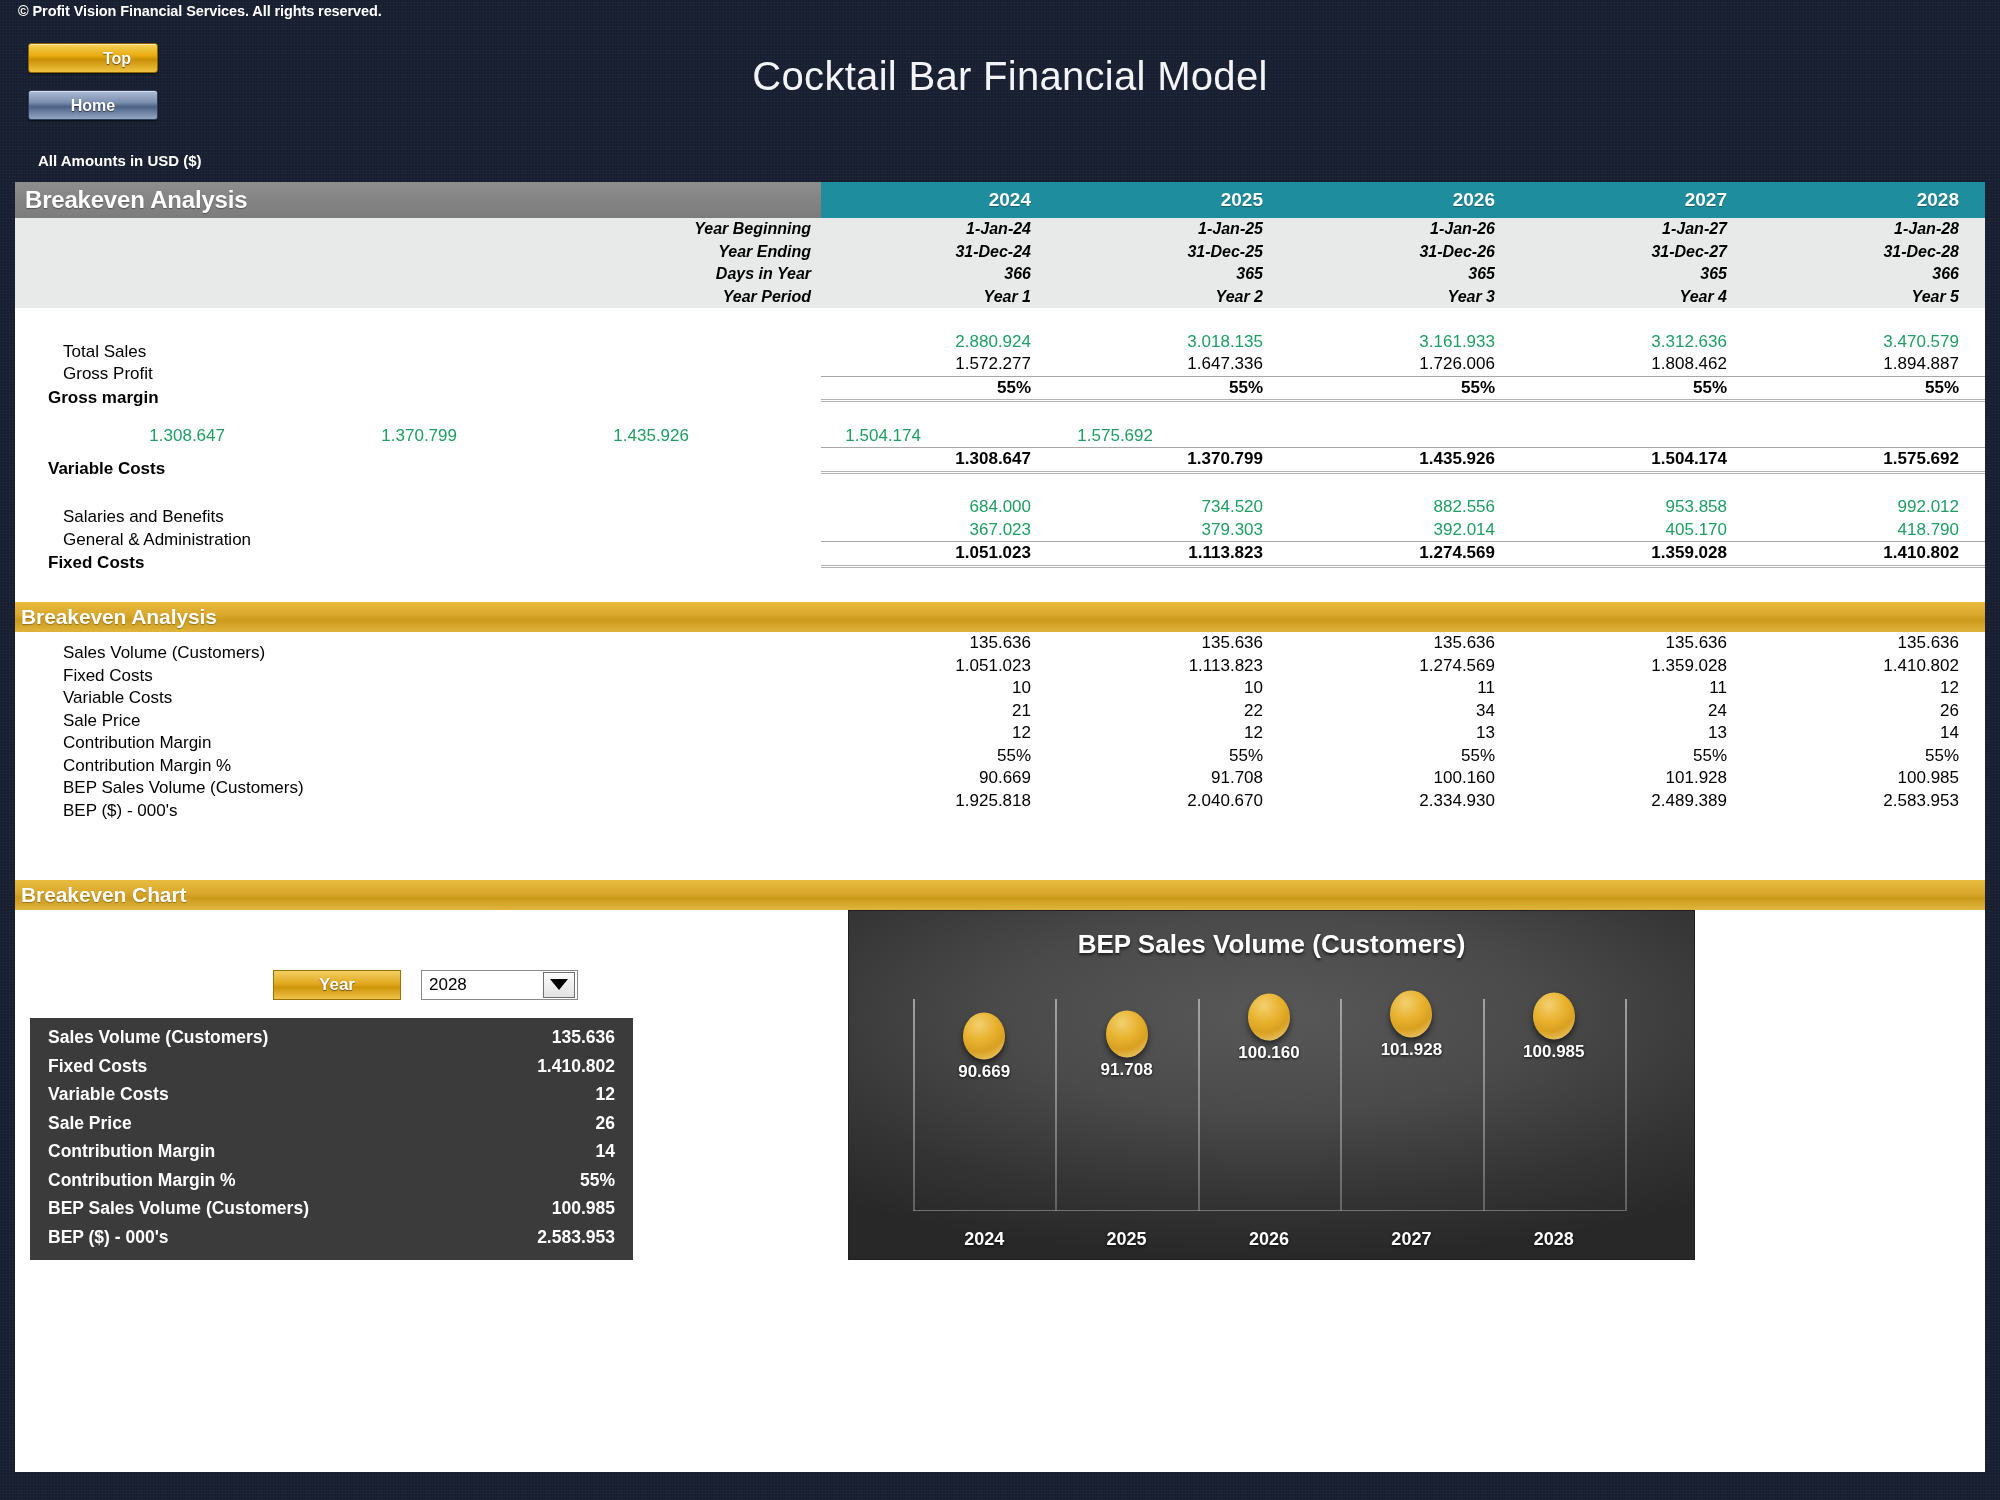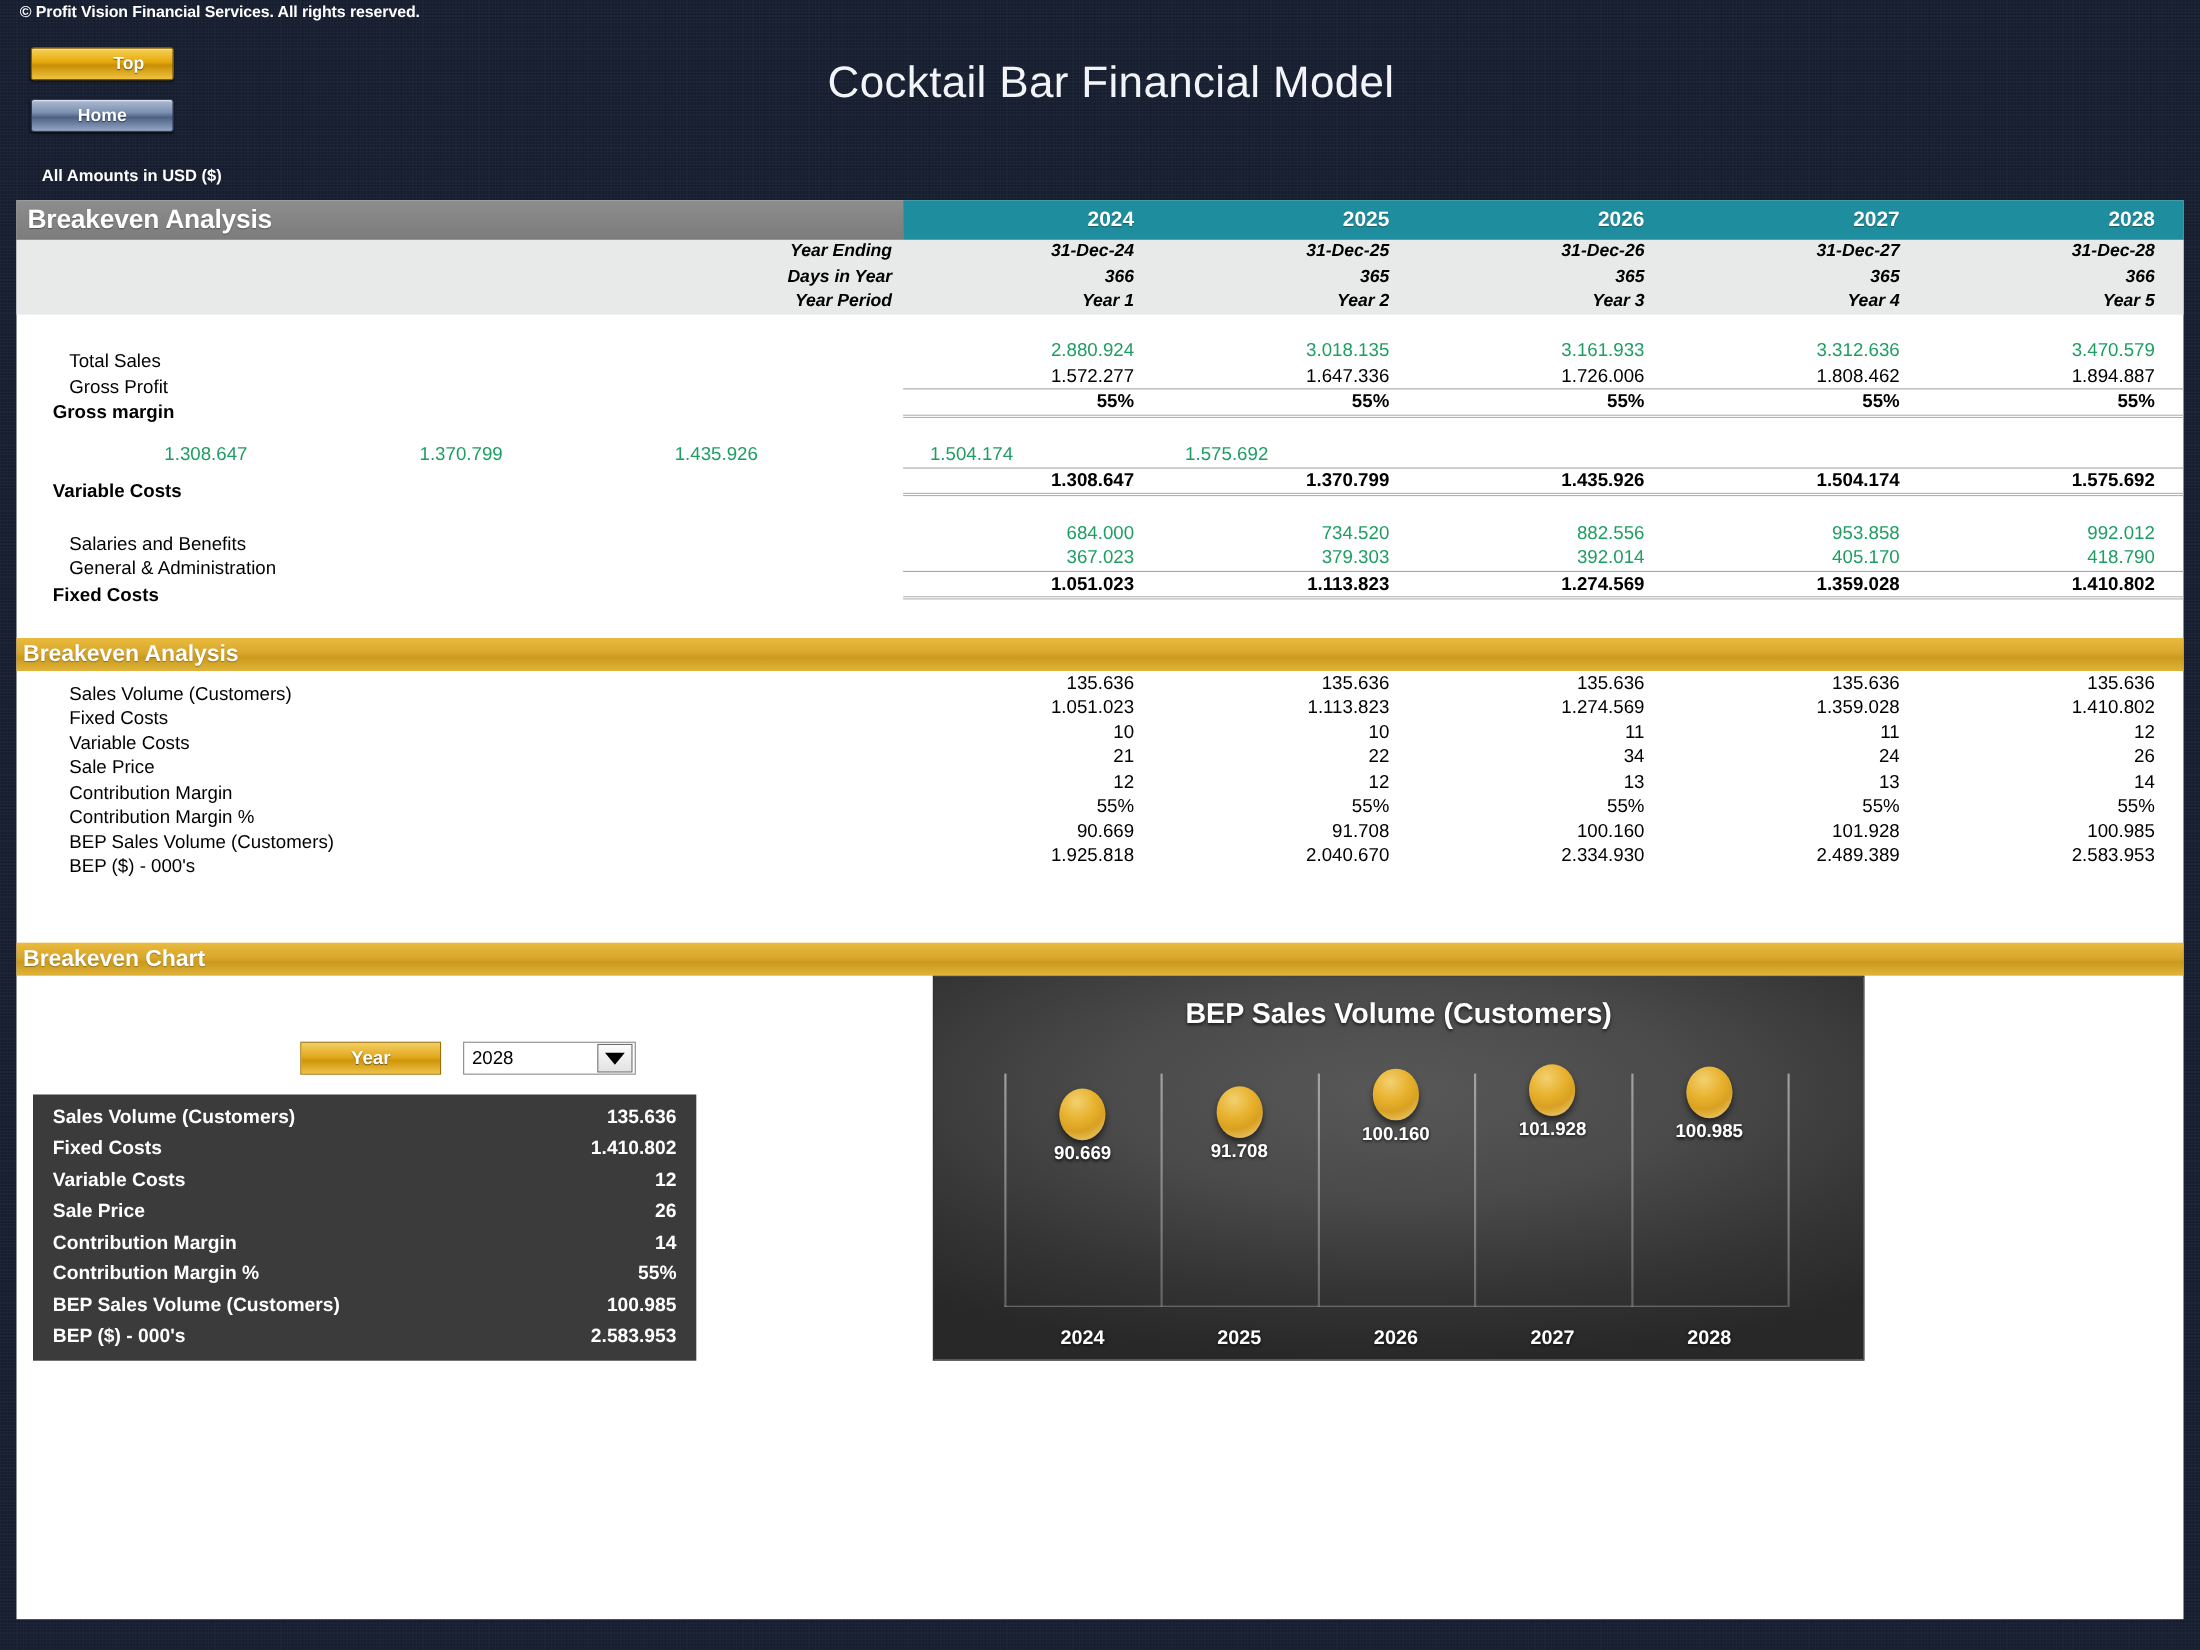--- a/index.html
+++ b/index.html
@@ -252,20 +252,28 @@
       <div class="hdr-teal">
         <div class="ycell">2024</div>
         <div class="ycell">2025</div>
         <div class="ycell">2026</div>
         <div class="ycell">2027</div>
         <div class="ycell">2028</div>
       </div>
     </div>
 
     <div class="dateblock">
+      <div class="daterow">
+        <div class="lbl">Year Beginning</div>
+        <div class="cell">1-Jan-24</div>
+        <div class="cell">1-Jan-25</div>
+        <div class="cell">1-Jan-26</div>
+        <div class="cell">1-Jan-27</div>
+        <div class="cell">1-Jan-28</div>
+      </div>
       <div class="daterow">
         <div class="lbl">Year Ending</div>
         <div class="cell">31-Dec-24</div>
         <div class="cell">31-Dec-25</div>
         <div class="cell">31-Dec-26</div>
         <div class="cell">31-Dec-27</div>
         <div class="cell">31-Dec-28</div>
       </div>
       <div class="daterow">
         <div class="lbl">Days in Year</div>

